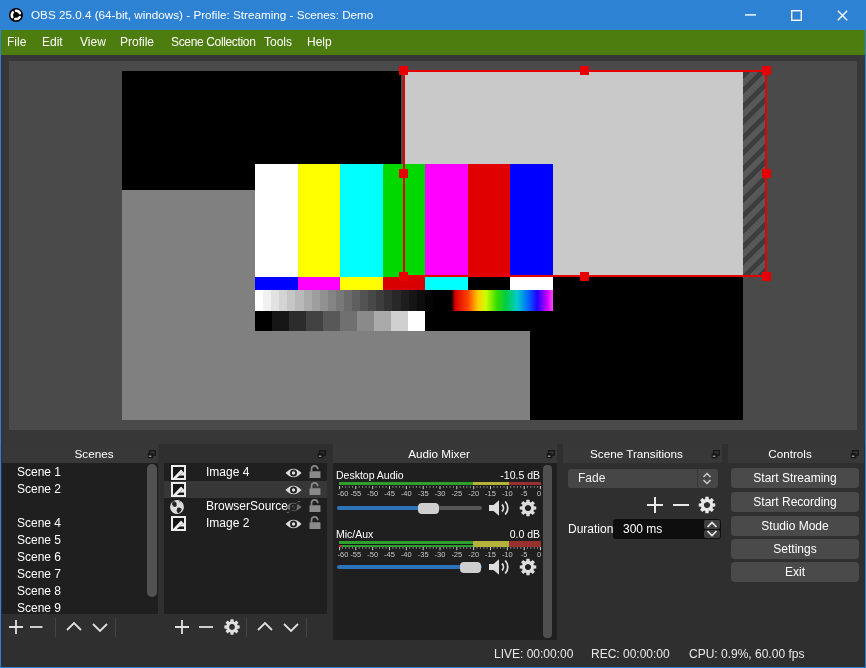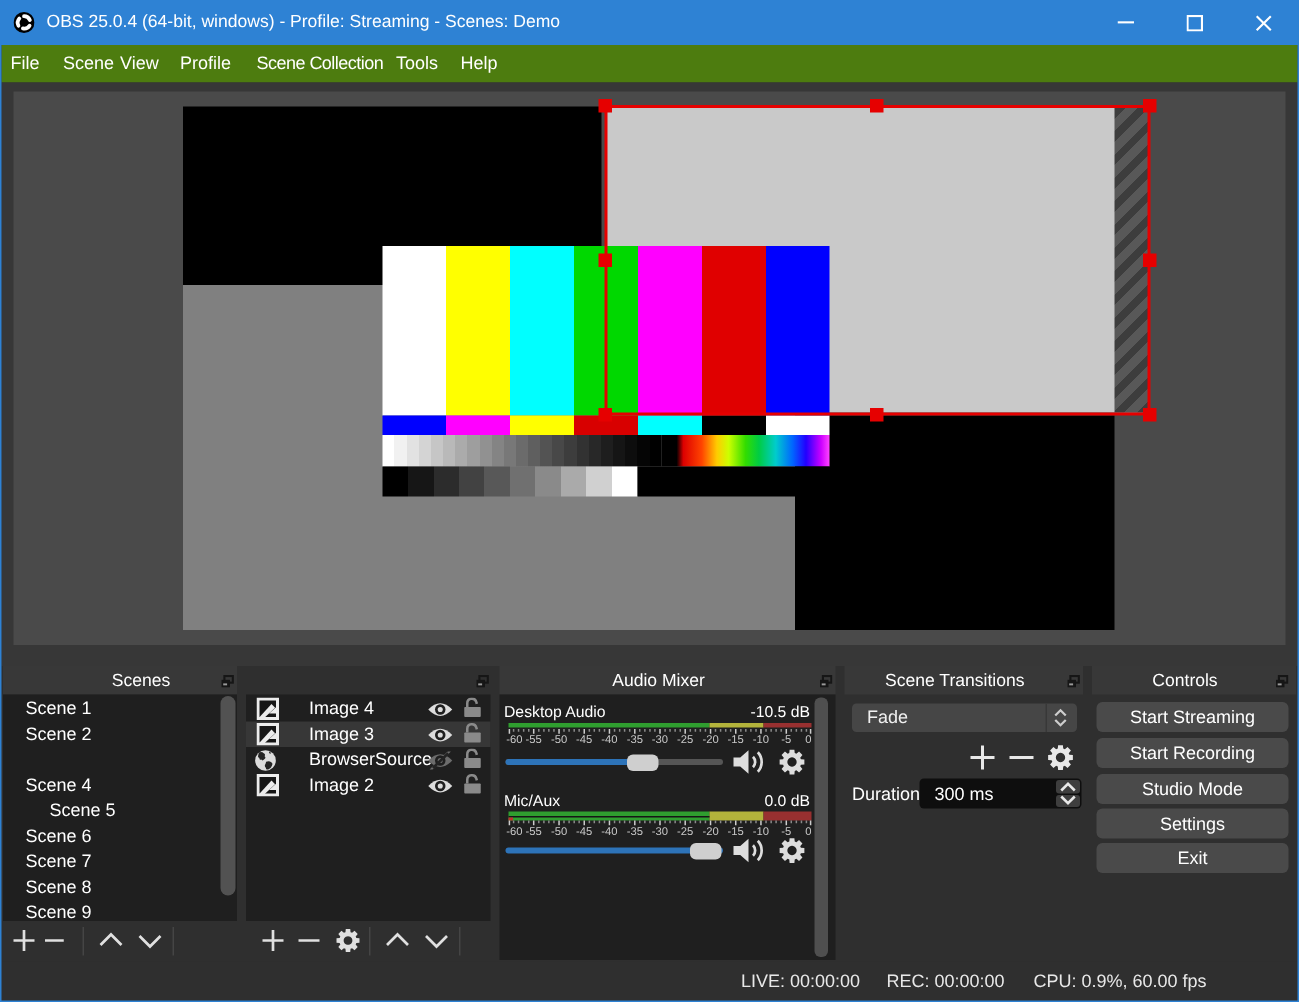--- a/index.html
+++ b/index.html
@@ -49,21 +49,21 @@
   </svg>
 <svg class="icon" style="left:837px;top:10px" width="11" height="11" viewBox="0 0 11 11">
     <path d="M0.8 0.8 L10.2 10.2 M10.2 0.8 L0.8 10.2" stroke="#ffffff" stroke-width="1.4"></path>
   </svg>
 <div class="abs" id="borderL"></div>
 <div class="abs" id="borderR"></div>
 <div class="abs" id="borderB"></div>
 
 <div class="abs" id="menubar">
   <div class="menuitem" style="left:6px">File</div>
-  <div class="menuitem" style="left:41px">Scene</div>
+  <div class="menuitem" style="left:41px">Edit</div>
   <div class="menuitem" style="left:79px">View</div>
   <div class="menuitem" style="left:119px">Profile</div>
   <div class="menuitem" style="left:170px;letter-spacing:-0.35px">Scene Collection</div>
   <div class="menuitem" style="left:263px">Tools</div>
   <div class="menuitem" style="left:306px">Help</div>
 </div>
 
 <div class="abs" id="preview"></div>
 <div class="abs" id="canvas"></div>
 
@@ -91,21 +91,21 @@
 <div class="rect" style="left:762px;top:169px;width:9px;height:9px;background:#e60000"></div>
 <div class="rect" style="left:399px;top:272px;width:9px;height:9px;background:#e60000"></div>
 <div class="rect" style="left:580px;top:272px;width:9px;height:9px;background:#e60000"></div>
 <div class="rect" style="left:762px;top:272px;width:9px;height:9px;background:#e60000"></div>
 
 <div class="panel-title" style="left:2px;width:156px;padding-left:40px;">Scenes</div>
 <div class="panel-list" id="scenes-list" style="left:2px;width:156px;height:151px;">
   <div class="row" style="top:1px"><span style="margin-left:4px">Scene 1</span></div>
   <div class="row" style="top:18px"><span style="margin-left:4px">Scene 2</span></div>
   <div class="row" style="top:52px"><span style="margin-left:4px">Scene 4</span></div>
-  <div class="row" style="top:69px"><span style="margin-left:20px">Scene 5</span></div>
+  <div class="row" style="top:69px"><span style="margin-left:4px">Scene 5</span></div>
   <div class="row" style="top:86px"><span style="margin-left:4px">Scene 6</span></div>
   <div class="row" style="top:103px"><span style="margin-left:4px">Scene 7</span></div>
   <div class="row" style="top:120px"><span style="margin-left:4px">Scene 8</span></div>
   <div class="row" style="top:137px"><span style="margin-left:4px">Scene 9</span></div>
   <div class="abs" style="left:145px;top:1px;width:10px;height:133px;background:#525252;border-radius:5px"></div>
 </div>
 
 <div class="panel-title" style="left:164px;width:163px;margin-top:32px;">Sources</div>
 <div class="panel-list" id="sources-list" style="left:164px;width:163px;height:151px;">
   <div class="row" style="top:1px"></div>
@@ -124,21 +124,20 @@
   <svg class="icon lock" style="left:144px;top:2px" width="14" height="14" viewBox="0 0 14 14">
       <path d="M3.5 6.3 V4.0 A3.1 3.1 0 0 1 9.6 3.2 L9.9 4.3" fill="none" stroke="#8a8a8a" stroke-width="1.7"></path>
       <rect x="1.5" y="6.3" width="11" height="6.7" rx="0.6" fill="#8a8a8a"></rect>
     </svg>
 
   <svg class="icon" style="left:7px;top:19px" width="15" height="15" viewBox="0 0 15 15">
       <rect x="1" y="1" width="13" height="13" fill="#161616" stroke="#ececec" stroke-width="2"></rect>
       <path d="M1.8 13.3 L10 4.4 L12.4 6.9 L5.5 13.3 Z" fill="#ececec"></path>
       <path d="M8.4 10.6 L13.2 10.6 L13.2 6.4 Z" fill="#ececec"></path>
     </svg>
-  <div class="row" style="top:18px"><span style="margin-left:31px">Image 3</span></div>
   <svg class="icon eye" style="left:120px;top:21px" width="19" height="12" viewBox="0 0 19 12">
       <path d="M1.5 6 Q9.5 -2.5 17.5 6 Q9.5 14.5 1.5 6 Z" fill="#dcdcdc"></path>
       <circle cx="9.5" cy="6" r="3.5" fill="#1f1f1f"></circle>
       <circle cx="9.5" cy="6" r="1.7" fill="#dcdcdc"></circle>
     </svg>
   <svg class="icon lock" style="left:144px;top:19px" width="14" height="14" viewBox="0 0 14 14">
       <path d="M3.5 6.3 V4.0 A3.1 3.1 0 0 1 9.6 3.2 L9.9 4.3" fill="none" stroke="#8a8a8a" stroke-width="1.7"></path>
       <rect x="1.5" y="6.3" width="11" height="6.7" rx="0.6" fill="#8a8a8a"></rect>
     </svg>
 

